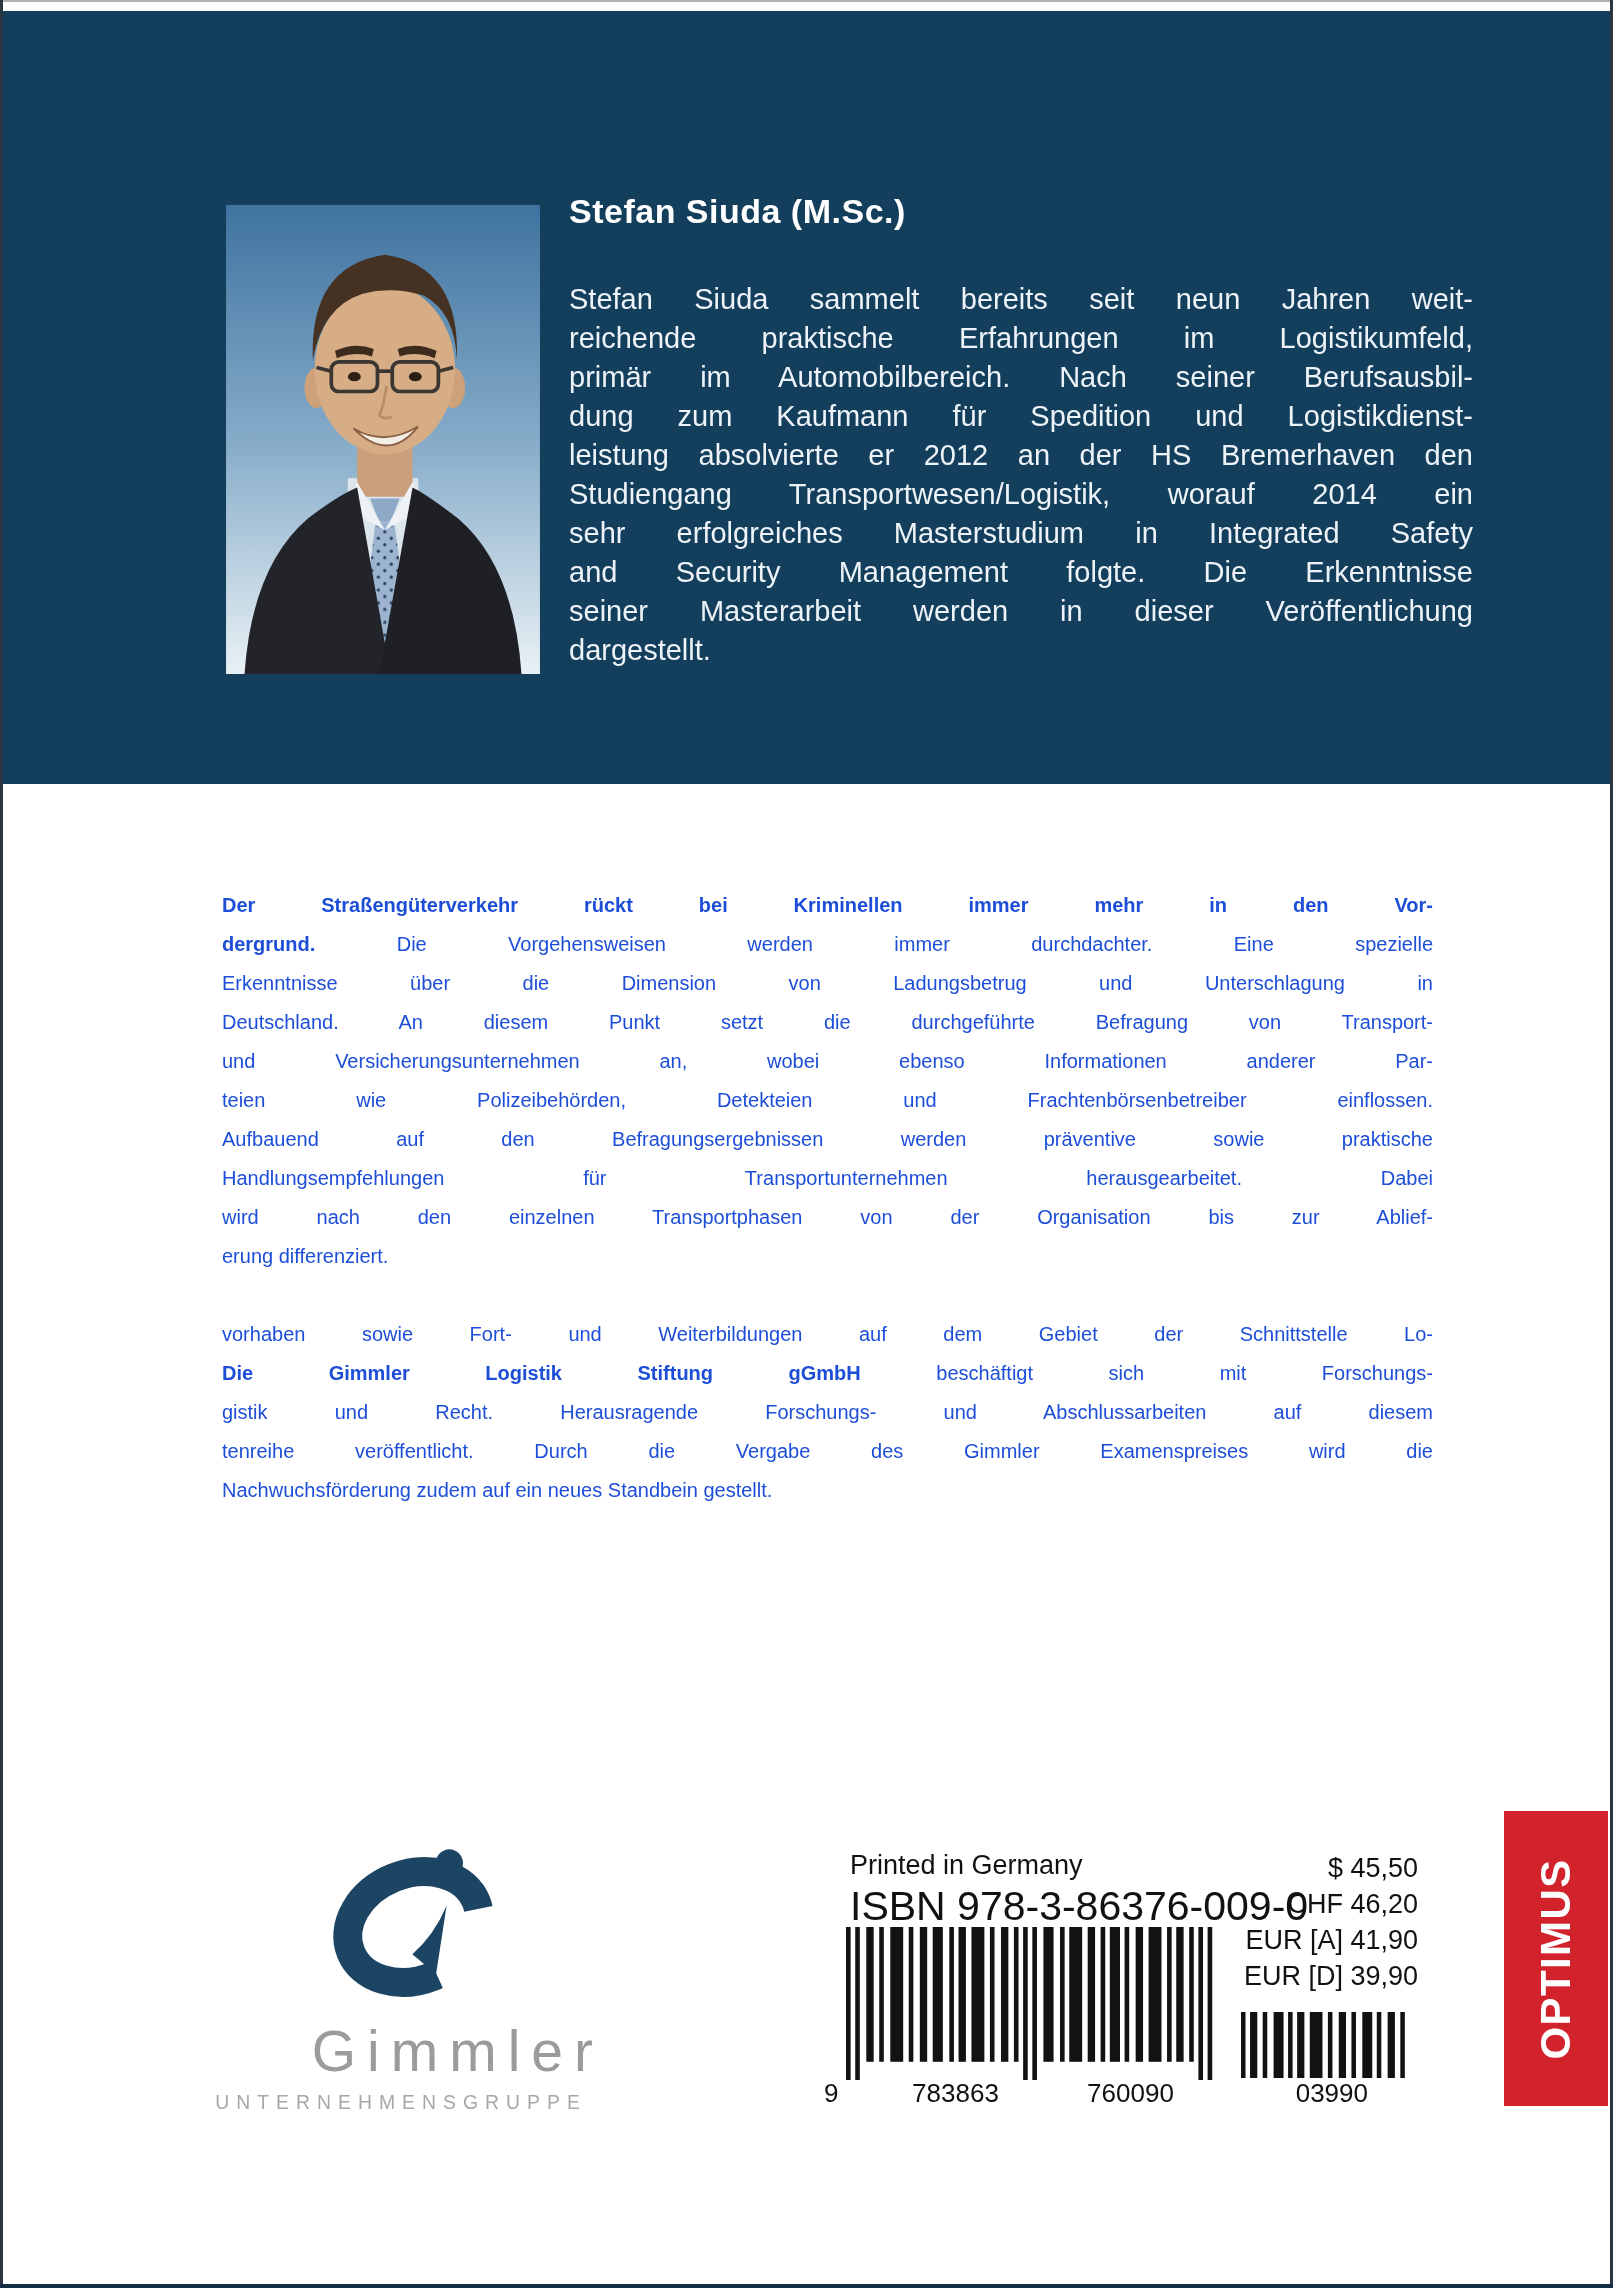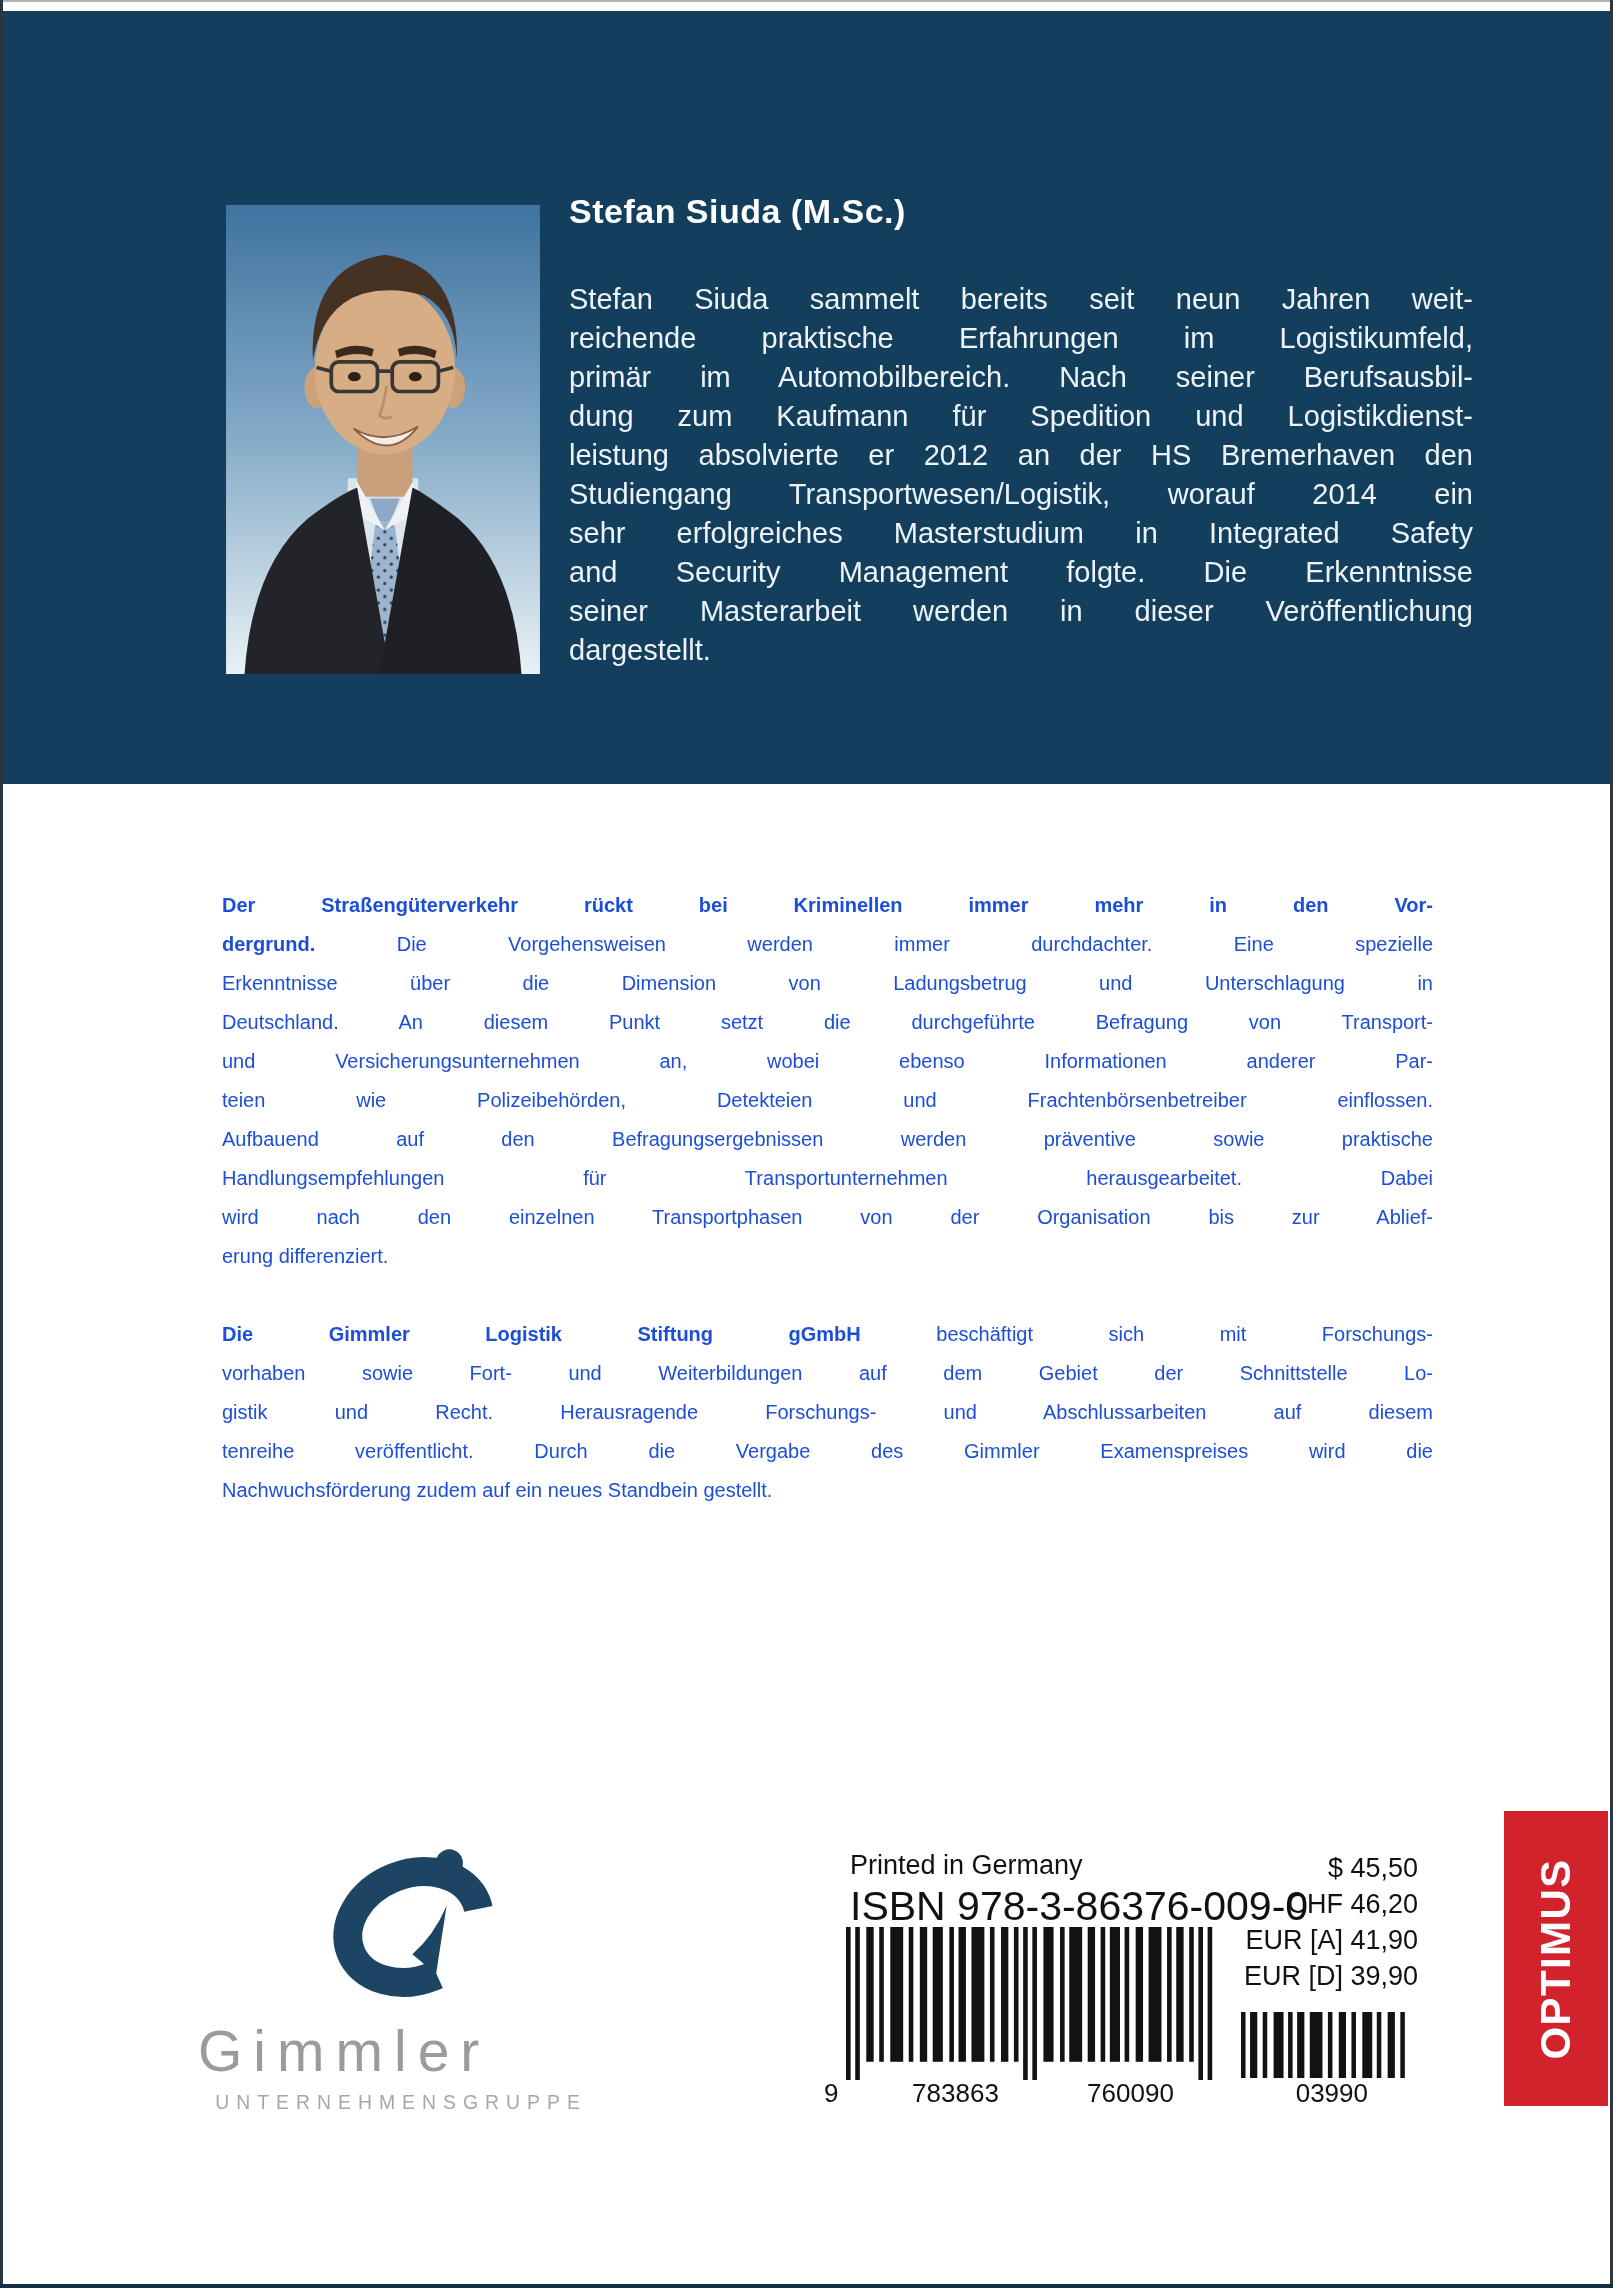--- a/index.html
+++ b/index.html
@@ -14,21 +14,21 @@
   .bio{position:absolute;left:569px;top:269px;width:904px;font-size:29px;line-height:39px;color:#edf3f8;}
   .line{text-align:justify;text-align-last:justify;}
   .bio .line:last-child{text-align-last:left;}
   
   .blurb{position:absolute;left:222px;top:886px;width:1211px;font-size:20px;line-height:39px;color:#1d4ed8;}
   .para .line:last-child{text-align-last:left;}
   .para-2{margin-top:39px;}
   .blurb b{font-weight:bold;}
   
   .logo-mark{position:absolute;left:325px;top:1846px;width:177px;height:162px;}
-  .logo-brand{position:absolute;left:198px;top:2018px;width:406px;text-align:left;font-size:57px;line-height:66px;color:#9b9b9b;letter-spacing:11px;}
+  .logo-brand{position:absolute;left:198px;top:2018px;width:406px;text-align:right;font-size:57px;line-height:66px;color:#9b9b9b;letter-spacing:11px;}
   .logo-subtitle{position:absolute;left:198px;top:2090px;width:406px;text-align:center;font-size:19.4px;line-height:25px;color:#a7a7a7;letter-spacing:7px;}
   
   .printed-in{position:absolute;left:850px;top:1850px;font-size:27px;color:#111;}
   .isbn{position:absolute;left:850px;top:1883px;font-size:41px;color:#111;}
   .barcode-main{position:absolute;left:846px;top:1927px;width:369px;height:153px;}
   .barcode-addon{position:absolute;left:1241px;top:2012px;width:172px;height:66px;}
   .bc-digit{position:absolute;top:2078px;font-size:26px;color:#111;}
   .bc-lead{left:824px;}
   .bc-g1{left:877px;width:157px;text-align:center;}
   .bc-g2{left:1052px;width:157px;text-align:center;}
@@ -151,23 +151,23 @@
         <div class="line"><b></b><span>Aufbauend auf den Befragungsergebnissen werden präventive sowie praktische</span></div>
 
         <div class="line"><b></b><span>Handlungsempfehlungen für Transportunternehmen herausgearbeitet. Dabei</span></div>
 
         <div class="line"><b></b><span>wird nach den einzelnen Transportphasen von der Organisation bis zur Ablief-</span></div>
 
         <div class="line"><b></b><span>erung differenziert.</span></div>
       </section>
     <section class="para para-2">
 
+        <div class="line"><b></b><span>vorhaben sowie Fort- und Weiterbildungen auf dem Gebiet der Schnittstelle Lo-</span></div>
+
         <div class="line"><b>Die Gimmler Logistik Stiftung gGmbH</b><span> beschäftigt sich mit Forschungs-</span></div>
-
-        <div class="line"><b></b><span>vorhaben sowie Fort- und Weiterbildungen auf dem Gebiet der Schnittstelle Lo-</span></div>
 
         <div class="line"><b></b><span>gistik und Recht. Herausragende Forschungs- und Abschlussarbeiten auf diesem</span></div>
 
 
         <div class="line"><b></b><span>tenreihe veröffentlicht. Durch die Vergabe des Gimmler Examenspreises wird die</span></div>
 
         <div class="line"><b></b><span>Nachwuchsförderung zudem auf ein neues Standbein gestellt.</span></div>
       </section>
   </div>
 

